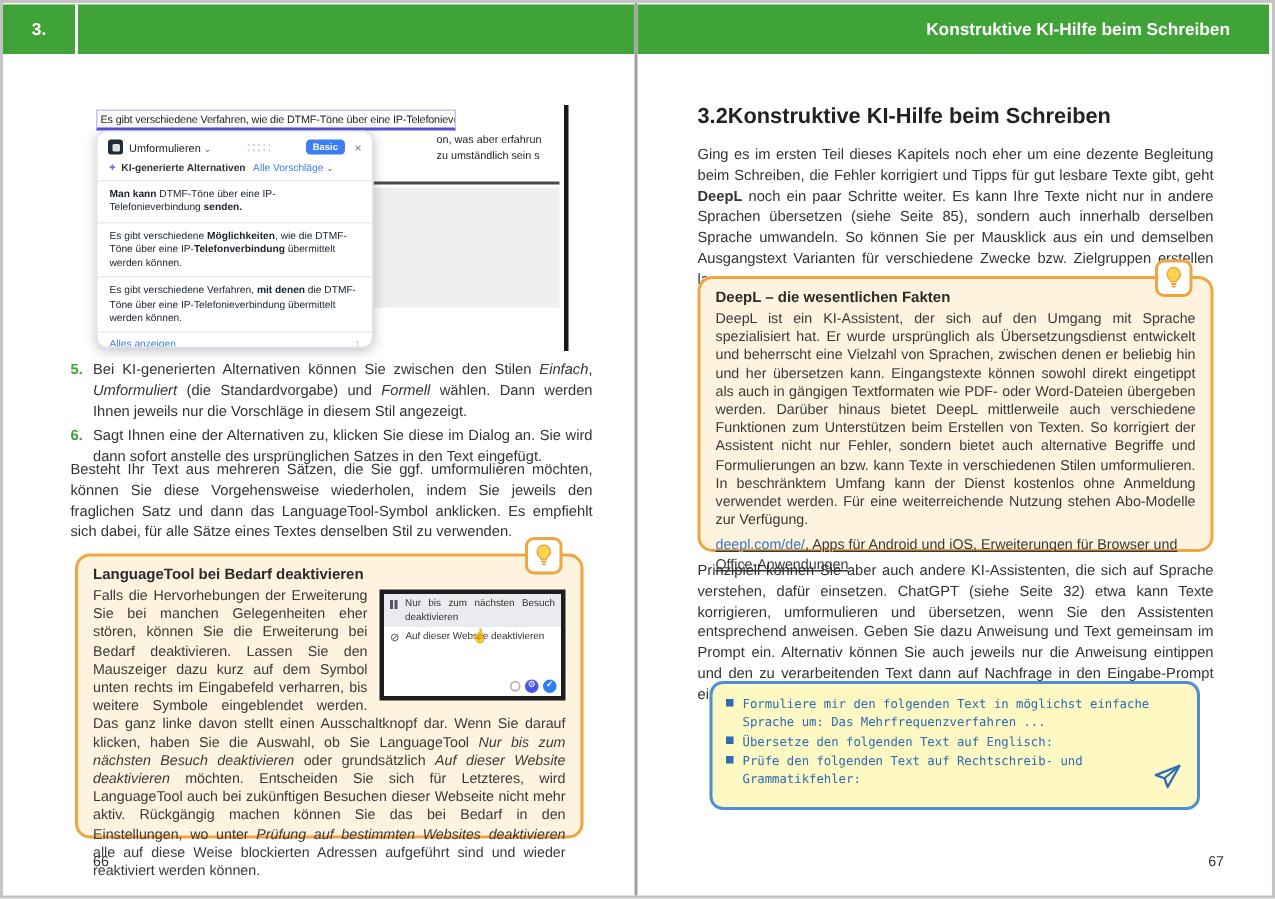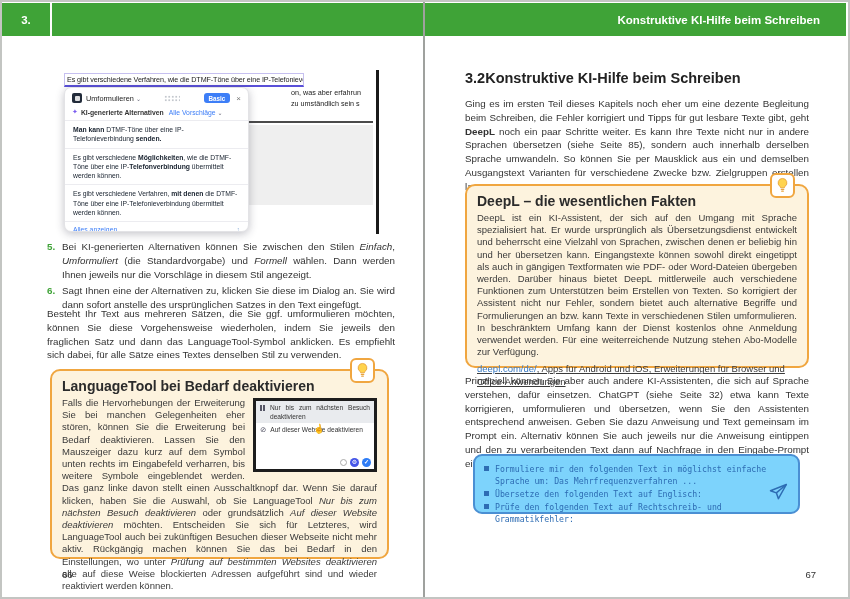--- a/index.html
+++ b/index.html
@@ -68,21 +68,21 @@
   .p-main{left:45px;top:305px;width:348px;}
 
   
   .tipbox{position:absolute;box-sizing:border-box;border:2px solid #f0a640;border-radius:10px;
           background:#fdf3de;padding:5px 10px 7px;}
   .tip-l{left:48px;top:367px;width:339px;height:190px;}
   .fact-r{left:40px;top:182px;width:344px;height:184px;}
   .bulb{position:absolute;top:-13px;right:12px;width:25px;height:25px;background:#fff;
         border:2px solid #f0a640;border-radius:6px;box-sizing:border-box;
         display:flex;align-items:center;justify-content:center;}
-  .tip-title{font-weight:bold;font-size:14px;color:#2b2b2b;margin:2px 0 3px;}
+  .tip-title{font-weight:bold;font-size:10px;color:#2b2b2b;margin:2px 0 3px;}
   .tip-body{font-size:9.5px;line-height:12.2px;color:#3a3a3a;text-align:justify;}
   .fact-link{margin-top:5px;font-size:9.5px;line-height:12.3px;color:#3a3a3a;text-decoration:underline;}
   .link{color:#3878bf;}
 
   
   .minishot{float:right;width:124px;height:74px;margin:1px 0 4px 8px;border:3px solid #1d1d1d;
             background:#fff;box-sizing:border-box;position:relative;}
   .m-row{display:flex;gap:4px;padding:3px 4px 2px;font-size:6.6px;line-height:8.5px;color:#333;
          align-items:flex-start;}
   .m-row.hl{background:#e9ebee;}
@@ -96,22 +96,22 @@
   .mi1{width:7px;height:7px;border:1px solid #aaa;background:#fff;}
   .mi2{background:#4656e8;}
   .mi3{background:#2f7df6;font-weight:bold;}
 
   
   .sechead{position:absolute;left:40px;top:68px;display:flex;
            font-size:14.5px;font-weight:bold;color:#222;}
   .para1{left:40px;top:95px;width:344px;}
   .para2{left:40px;top:372px;width:344px;}
 
-  .promptbox{position:absolute;left:48px;top:452px;width:327px;height:60px;box-sizing:border-box;
-             border:2px solid #4a8fd3;border-radius:9px;background:#7dd3fc;padding:7px 26px 6px 9px;}
+  .promptbox{position:absolute;left:48px;top:452px;width:327px;height:86px;box-sizing:border-box;
+             border:2px solid #4a8fd3;border-radius:9px;background:#fef9c3;padding:7px 26px 6px 9px;}
   .prow{display:flex;gap:6px;font-family:"DejaVu Sans Mono",monospace;font-size:8.2px;
         line-height:12px;color:#2d6cb3;margin-bottom:1px;}
   .pbullet{width:5px;height:5px;background:#2d6cb3;margin-top:3px;flex:none;}
   .send{position:absolute;right:8px;bottom:10px;width:24px;height:20px;}
 </style>
 </head>
 <body>
 
 <div class="spread">
 

